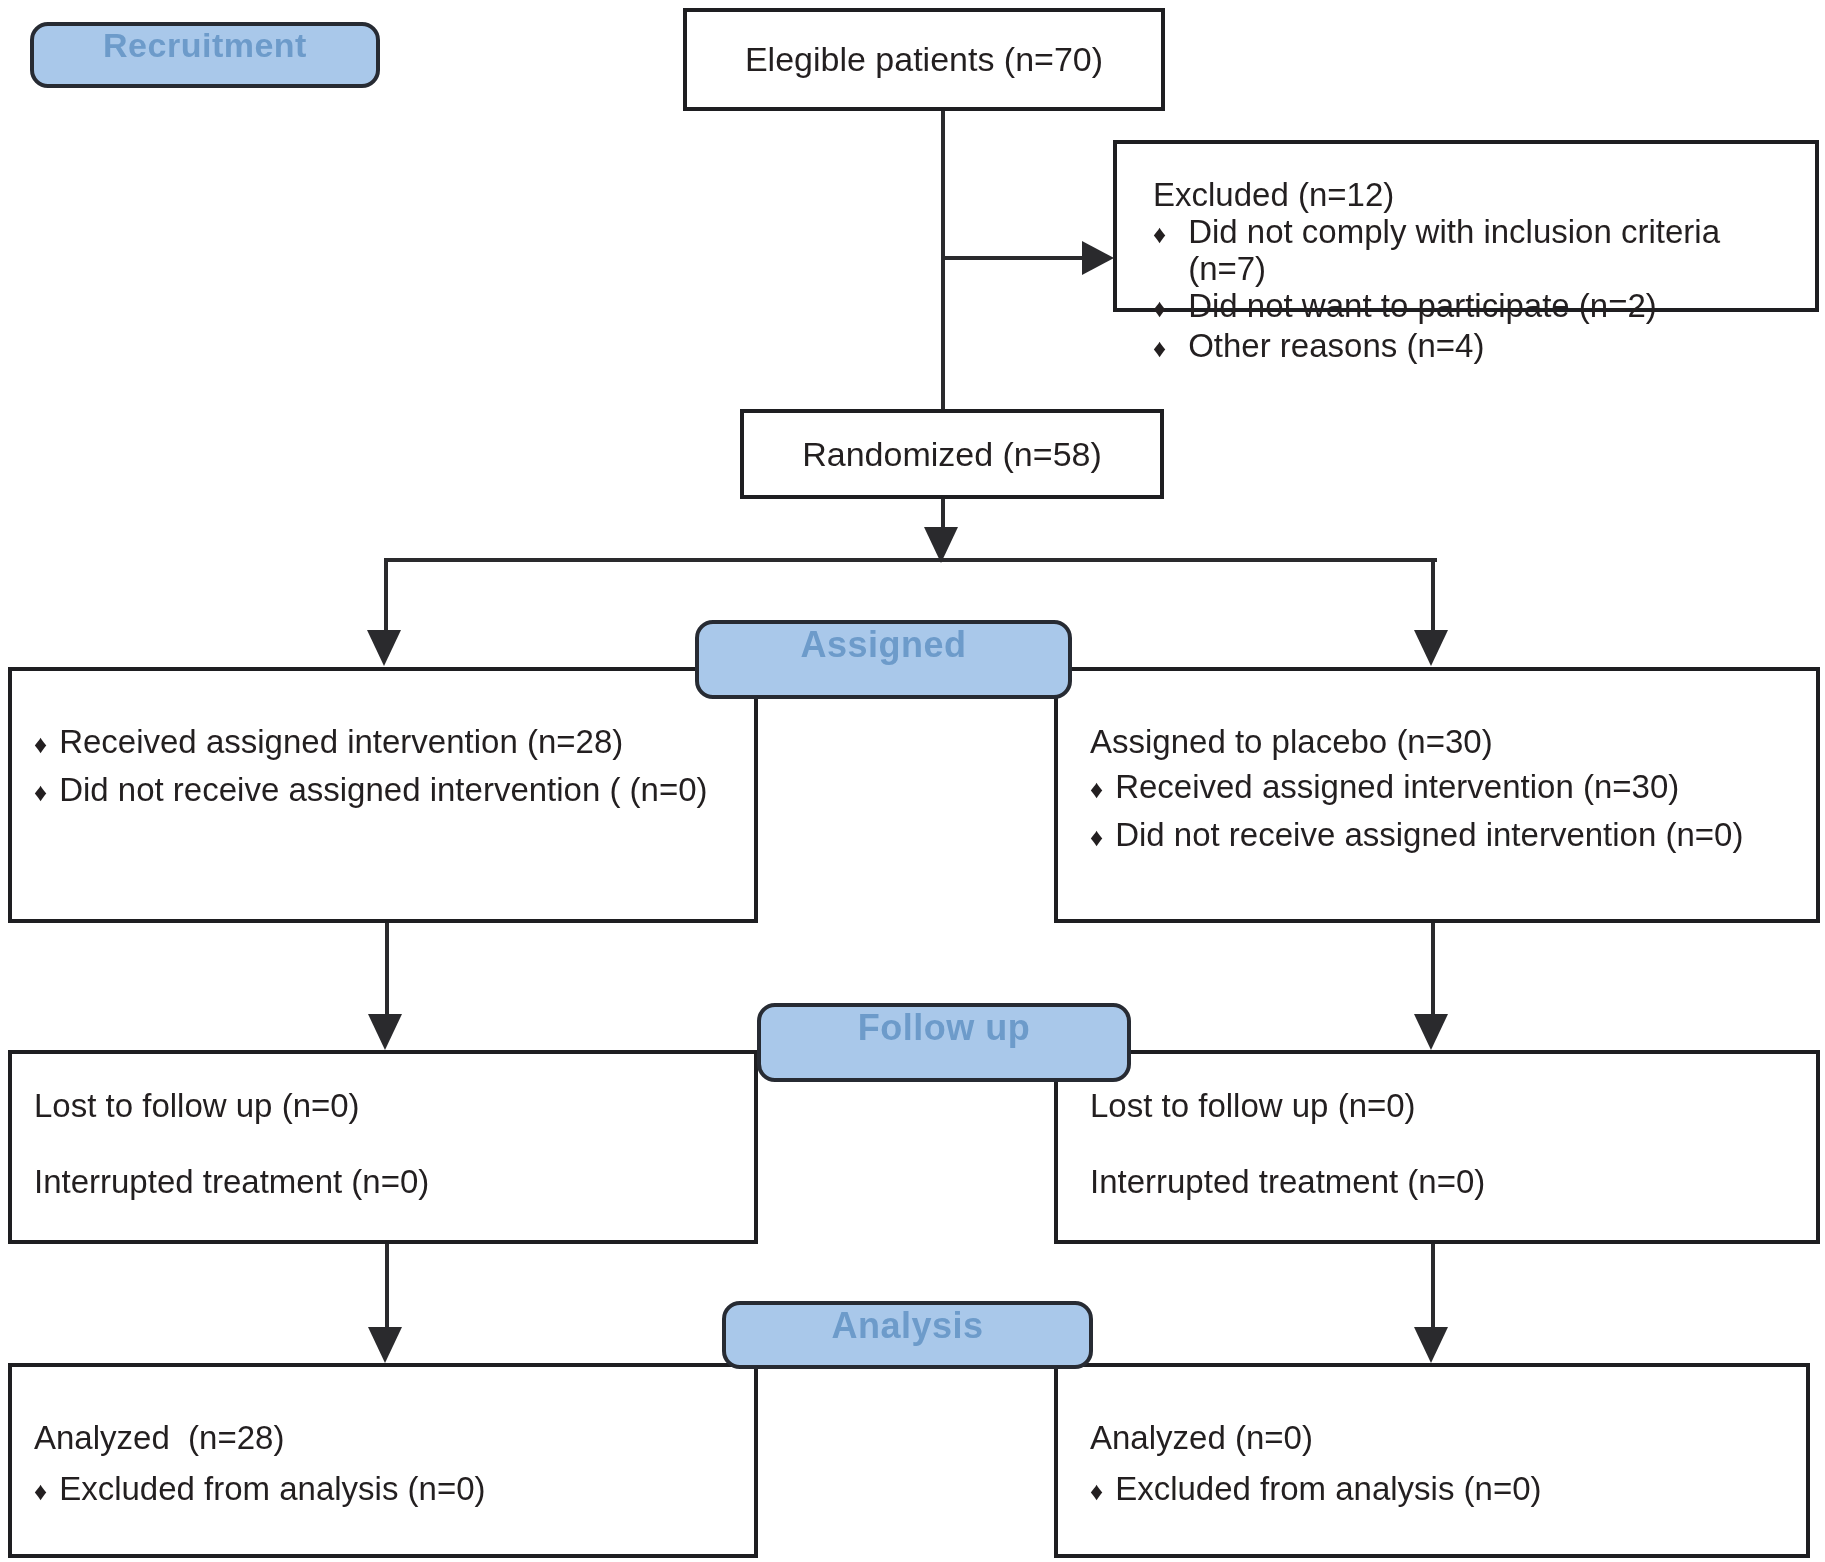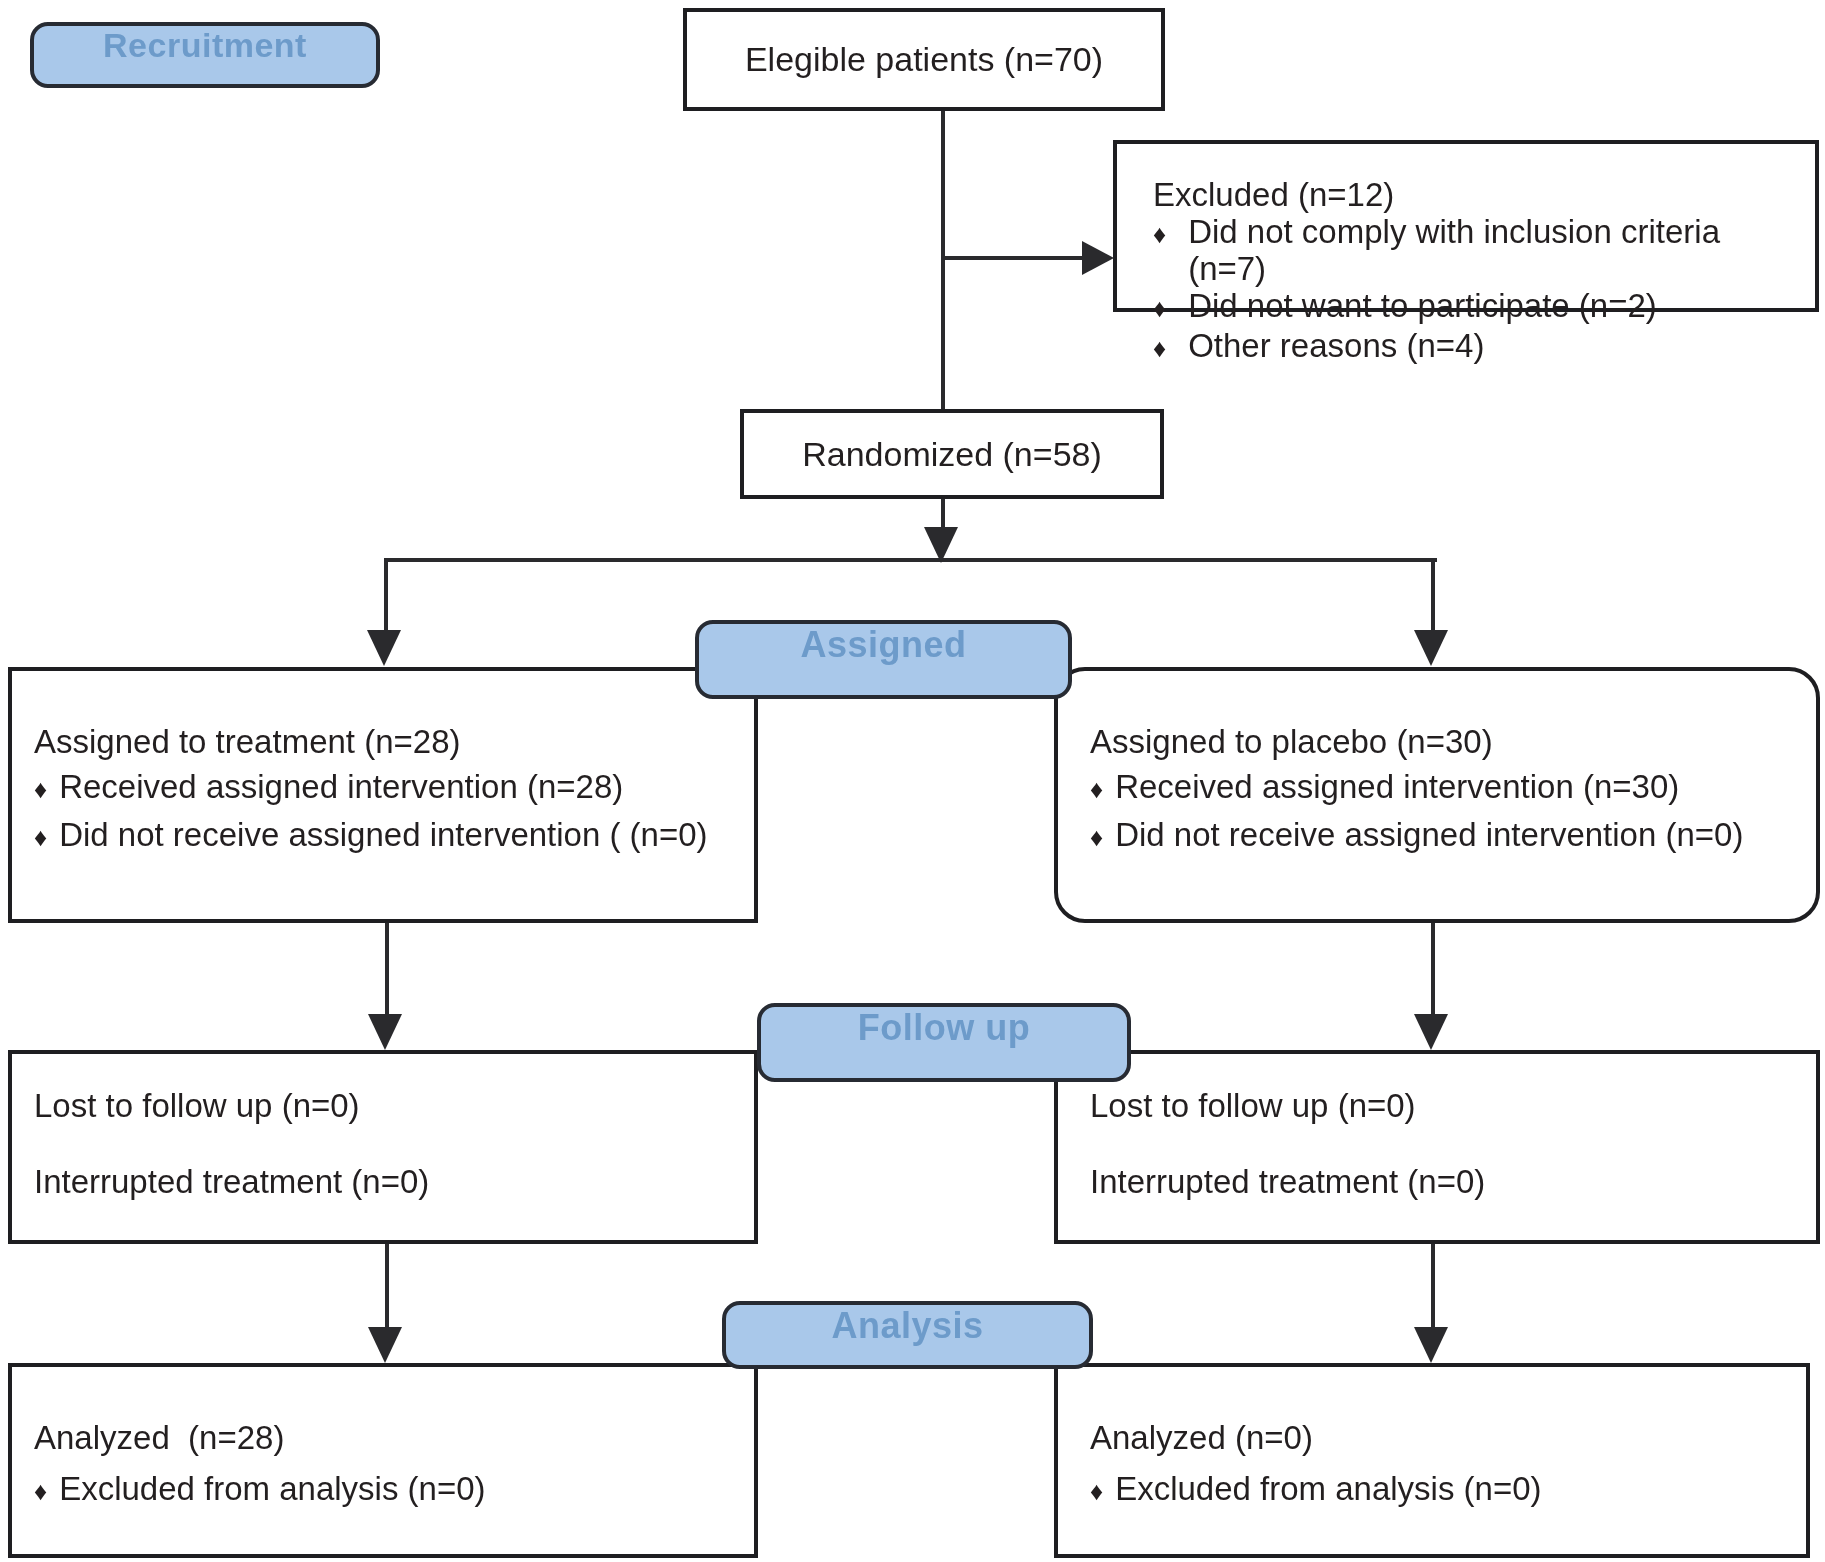--- a/index.html
+++ b/index.html
@@ -94,31 +94,30 @@
       <span class="diamond">♦</span>
       <span>Other reasons (n=4)</span>
     </div>
   </div>
 
   <div class="box center-label" style="left:740px; top:409px; width:424px; height:90px;">
     <span>Randomized (n=58)</span>
   </div>
 
   <div class="box" style="left:8px; top:667px; width:750px; height:256px; padding:48px 12px 0 22px;">
-    <div class="line33">Assigned to treatment (n=28)</div>
     <div class="brow line33">
       <span class="diamond">♦</span>
       <span>Received assigned intervention (n=28)</span>
     </div>
     <div class="brow line33">
       <span class="diamond">♦</span>
       <span>Did not receive assigned intervention ( (n=0)</span>
     </div>
   </div>
-  <div class="box" style="left:1054px; top:667px; width:766px; height:256px; padding:48px 12px 0 32px;border-radius:31px;">
+  <div class="box" style="left:1054px; top:667px; width:766px; height:256px; padding:48px 12px 0 32px;">
     <div class="line33">Assigned to placebo (n=30)</div>
     <div class="brow line33">
       <span class="diamond">♦</span>
       <span>Received assigned intervention (n=30)</span>
     </div>
     <div class="brow line33">
       <span class="diamond">♦</span>
       <span>Did not receive assigned intervention (n=0)</span>
     </div>
   </div>

